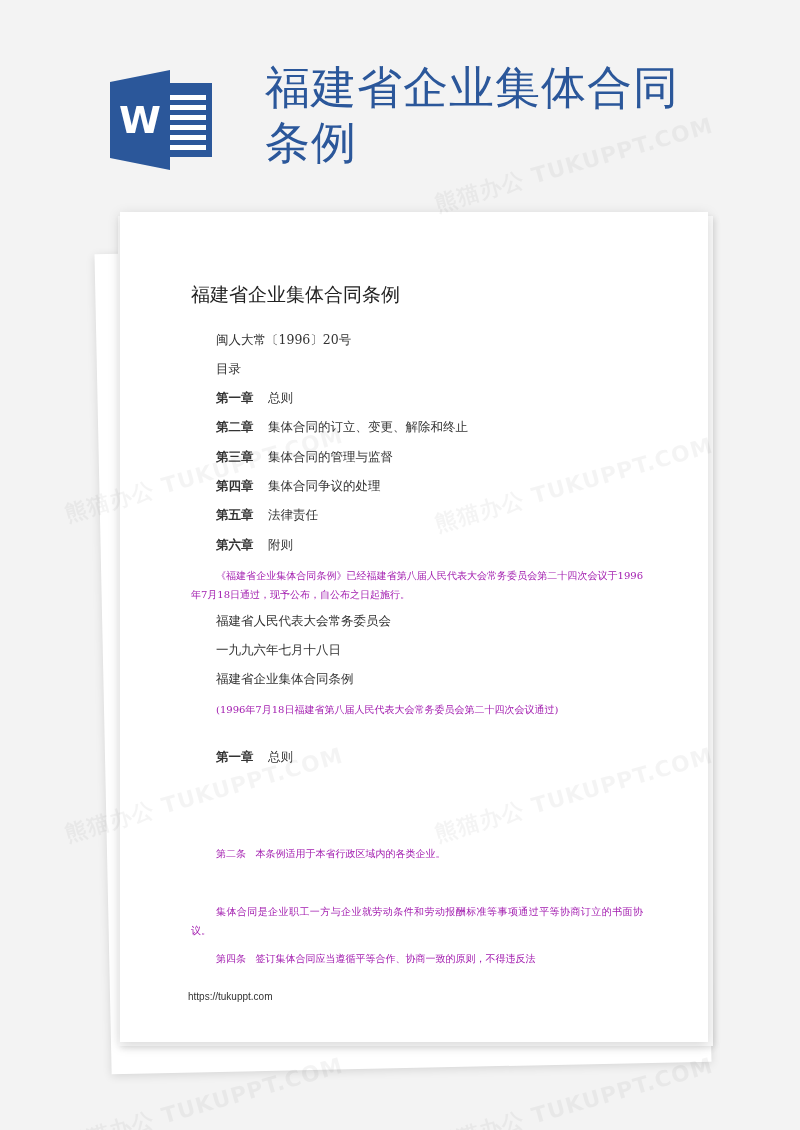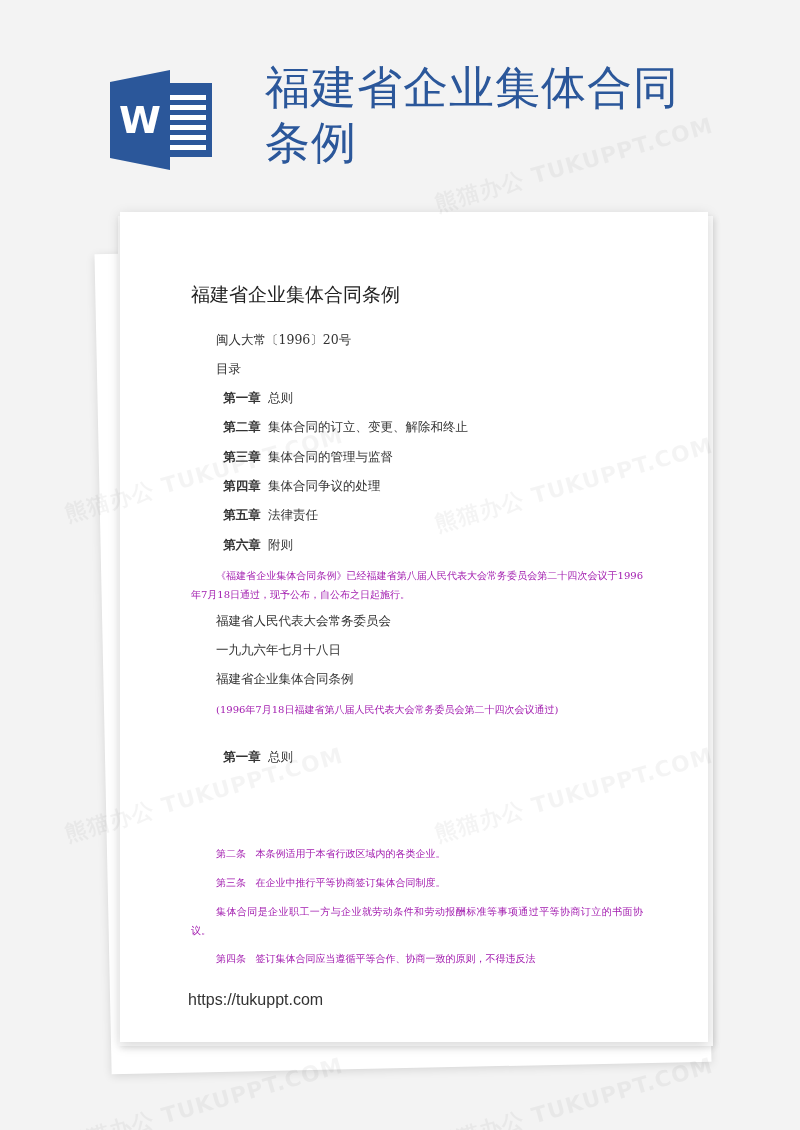--- a/index.html
+++ b/index.html
@@ -31,29 +31,29 @@
   .page {
     position: absolute; left: 120px; top: 212px; width: 588px; height: 830px;
     background: #ffffff; box-shadow: 0 3px 12px rgba(0,0,0,0.15);
   }
   .doc-title {
     position: absolute; left: 71px; top: 70px;
     font-family: "DejaVu Sans", "Liberation Sans", sans-serif;
     font-size: 19px; color: #222;
   }
   .line {
-    position: absolute; left: 96px; font-size: 12.5px; color: #333; white-space: nowrap; text-align: center;
+    position: absolute; left: 96px; font-size: 12.5px; color: #333; white-space: nowrap;
   }
   .para {
     position: absolute; left: 71px; width: 452px; font-size: 10px; color: #a21caf;
     line-height: 19px; text-indent: 25px; text-align: justify;
   }
   .footer-url {
     position: absolute; left: 68px; top: 779px;
-    font-family: "Liberation Sans", sans-serif; font-size: 16px; color: #333;
+    font-family: "Liberation Sans", sans-serif; font-size: 10px; color: #333;
   }
   .chap-label { display: inline-block; width: 52px; font-weight: bold; }
 </style>
 </head>
 <body>
 
 <div class="header-icon">
   <svg width="105" height="100" viewBox="0 0 105 100">
     <rect x="40" y="13" width="62" height="74" fill="#2b579a"></rect>
     <g fill="#ffffff">
@@ -86,21 +86,20 @@
   <div class="line" style="top:325px"><span class="chap-label">第六章</span><span>附则</span></div>
 
   <div class="para" style="top:354px">《福建省企业集体合同条例》已经福建省第八届人民代表大会常务委员会第二十四次会议于1996年7月18日通过，现予公布，自公布之日起施行。</div>
   <div class="line" style="top:401px">福建省人民代表大会常务委员会</div>
   <div class="line" style="top:430px">一九九六年七月十八日</div>
   <div class="line" style="top:459px">福建省企业集体合同条例</div>
   <div class="para" style="top:488px">(1996年7月18日福建省第八届人民代表大会常务委员会第二十四次会议通过)</div>
   <div class="line" style="top:537px"><span class="chap-label">第一章</span><span>总则</span></div>
 
   <div class="para" style="top:632px"><span>第二条</span>&nbsp;&nbsp;&nbsp;<span>本条例适用于本省行政区域内的各类企业。</span></div>
-  <div class="para" style="top:661px"><span>第三条</span>&nbsp;&nbsp;&nbsp;<span>在企业中推行平等协商签订集体合同制度。</span></div>
   <div class="para" style="top:737px; white-space:nowrap; overflow:hidden;"><span>第四条</span>&nbsp;&nbsp;&nbsp;<span>签订集体合同应当遵循平等合作、协商一致的原则，不得违反法</span></div>
   <div class="para" style="top:690px">集体合同是企业职工一方与企业就劳动条件和劳动报酬标准等事项通过平等协商订立的书面协议。</div>
 
   <div class="footer-url">https://tukuppt.com</div>
 </div>
 
 <div class="watermark" style="left:430px; top:150px;">熊猫办公 TUKUPPT.COM</div>
 <div class="watermark" style="left:60px; top:460px;">熊猫办公 TUKUPPT.COM</div>
 <div class="watermark" style="left:430px; top:470px;">熊猫办公 TUKUPPT.COM</div>
 <div class="watermark" style="left:60px; top:780px;">熊猫办公 TUKUPPT.COM</div>

